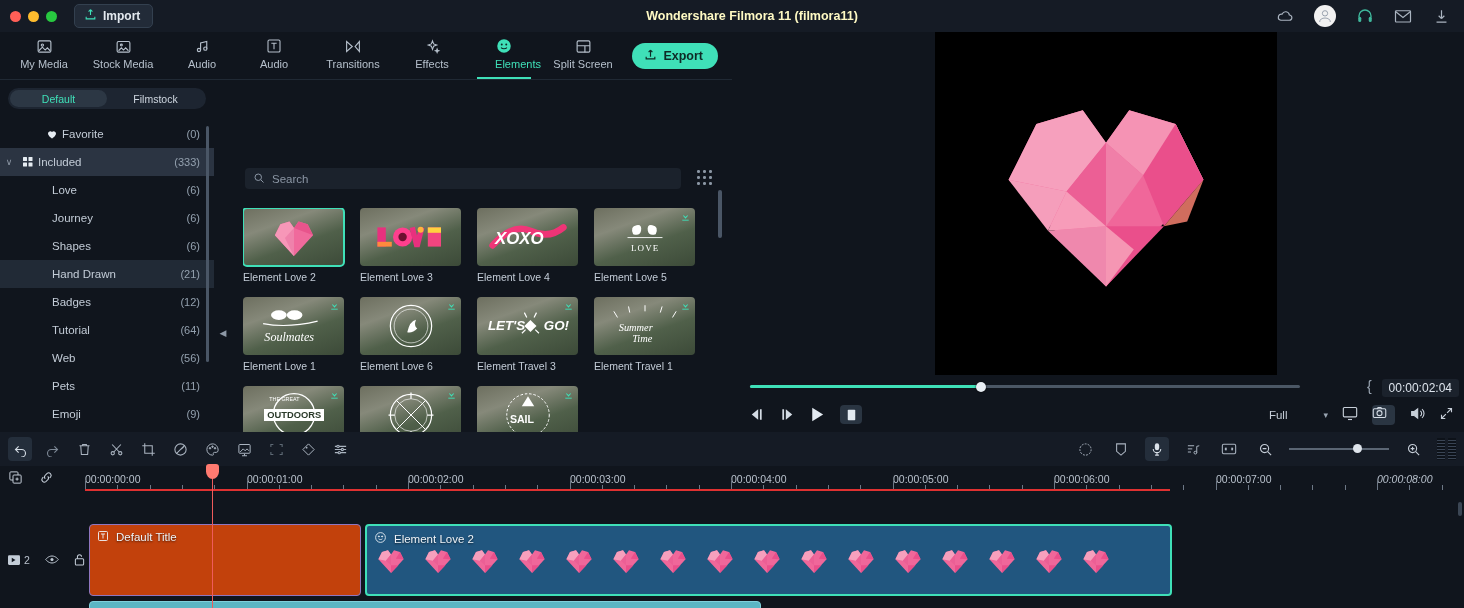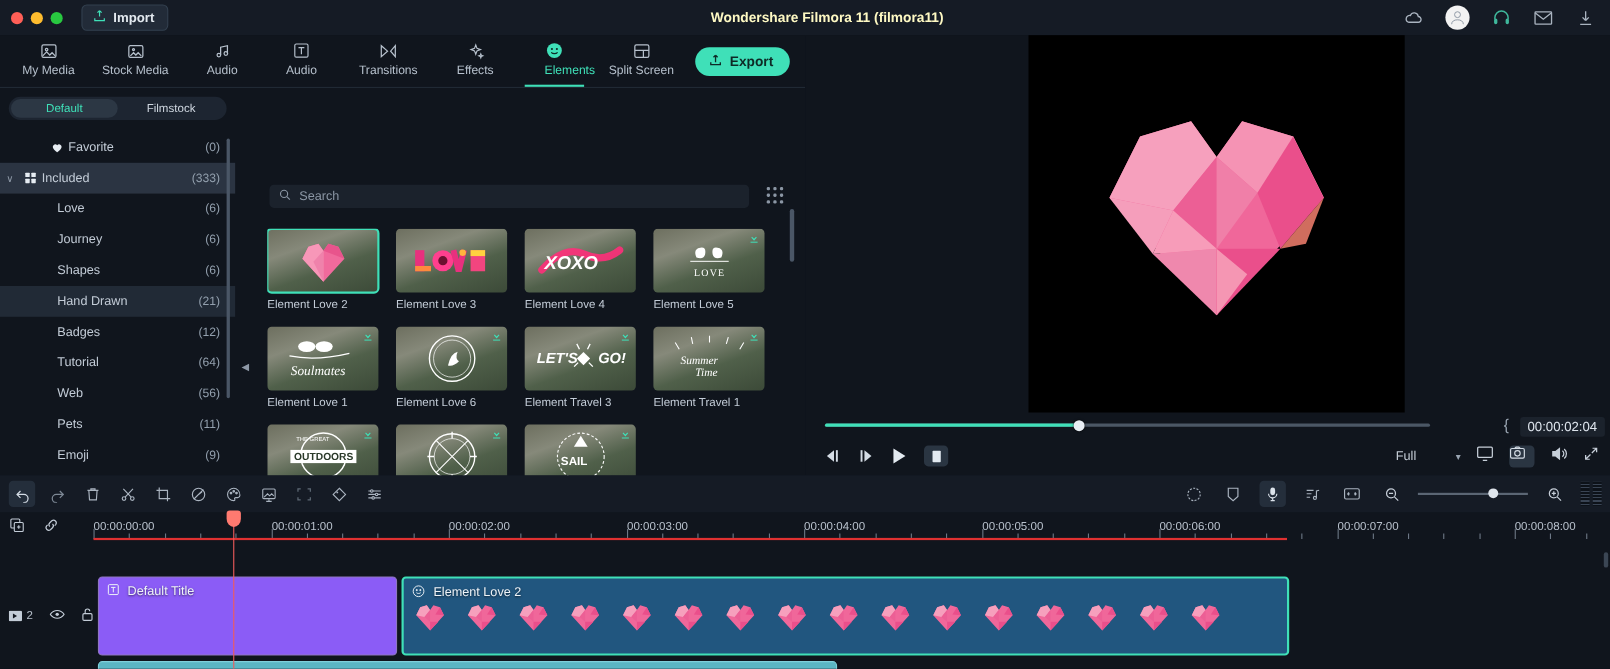--- a/index.html
+++ b/index.html
@@ -248,21 +248,21 @@
     position: absolute; left: 0; width: 85px; display: flex; align-items: center;
     gap: 15px; padding-left: 8px; font-size: 10.5px; color: #b9c2cd;
   }
   .clip {
     position: absolute; border-radius: 4px; overflow: hidden; cursor: pointer;
   }
   .clip .clabel {
     position: absolute; left: 7px; top: 5px; display: flex; align-items: center; gap: 7px;
     font-size: 11.5px; color: #eef3f8; z-index: 3; text-shadow: 0 1px 2px rgba(0,0,0,.6);
   }
-  .clip.title-clip { background: #8b5cf6; border: 1px solid #8f76c0; }
+  .clip.title-clip { background: #c2410c; border: 1px solid #8f76c0; }
   .clip.elem-clip { background: #21567f; border: 2px solid #3fe0b8; }
   .hearts { position: absolute; left: 0; top: 0; height: 100%; display: flex; align-items: center; gap: 0; }
   .hearts .h { width: 47px; display: flex; align-items: center; justify-content: center; }
   .clip.audio-clip { background: #5bb6c4; border: 1px solid #7fd0db; }
   .vscroll-right {
     position: absolute; right: 2px; top: 36px; width: 4px; height: 14px;
     background: #3b4654; border-radius: 2px;
   }
 </style>
 </head>
@@ -1025,21 +1025,21 @@
 
     <div class="ruler">
       <div class="rl-label" style="left:0px;">00:00:00:00</div>
       <div class="rl-label" style="left:162px;">00:00:01:00</div>
       <div class="rl-label" style="left:323px;">00:00:02:00</div>
       <div class="rl-label" style="left:485px;">00:00:03:00</div>
       <div class="rl-label" style="left:646px;">00:00:04:00</div>
       <div class="rl-label" style="left:808px;">00:00:05:00</div>
       <div class="rl-label" style="left:969px;">00:00:06:00</div>
       <div class="rl-label" style="left:1131px;">00:00:07:00</div>
-      <div class="rl-label" style="left:1292px;">00:00:08:00</div>
+      <div class="rl-label" style="left:1292px;font-style:italic;">00:00:08:00</div>
       <div id="ticks">
           <div class="rl-tick" style="left: 0px; height: 9px;"></div>
           <div class="rl-tick" style="left: 32.3px; height: 5px;"></div>
           <div class="rl-tick" style="left: 64.6px; height: 5px;"></div>
           <div class="rl-tick" style="left: 96.9px; height: 5px;"></div>
           <div class="rl-tick" style="left: 129.2px; height: 5px;"></div>
           <div class="rl-tick" style="left: 161.5px; height: 9px;"></div>
           <div class="rl-tick" style="left: 193.8px; height: 5px;"></div>
           <div class="rl-tick" style="left: 226.1px; height: 5px;"></div>
           <div class="rl-tick" style="left: 258.4px; height: 5px;"></div>

